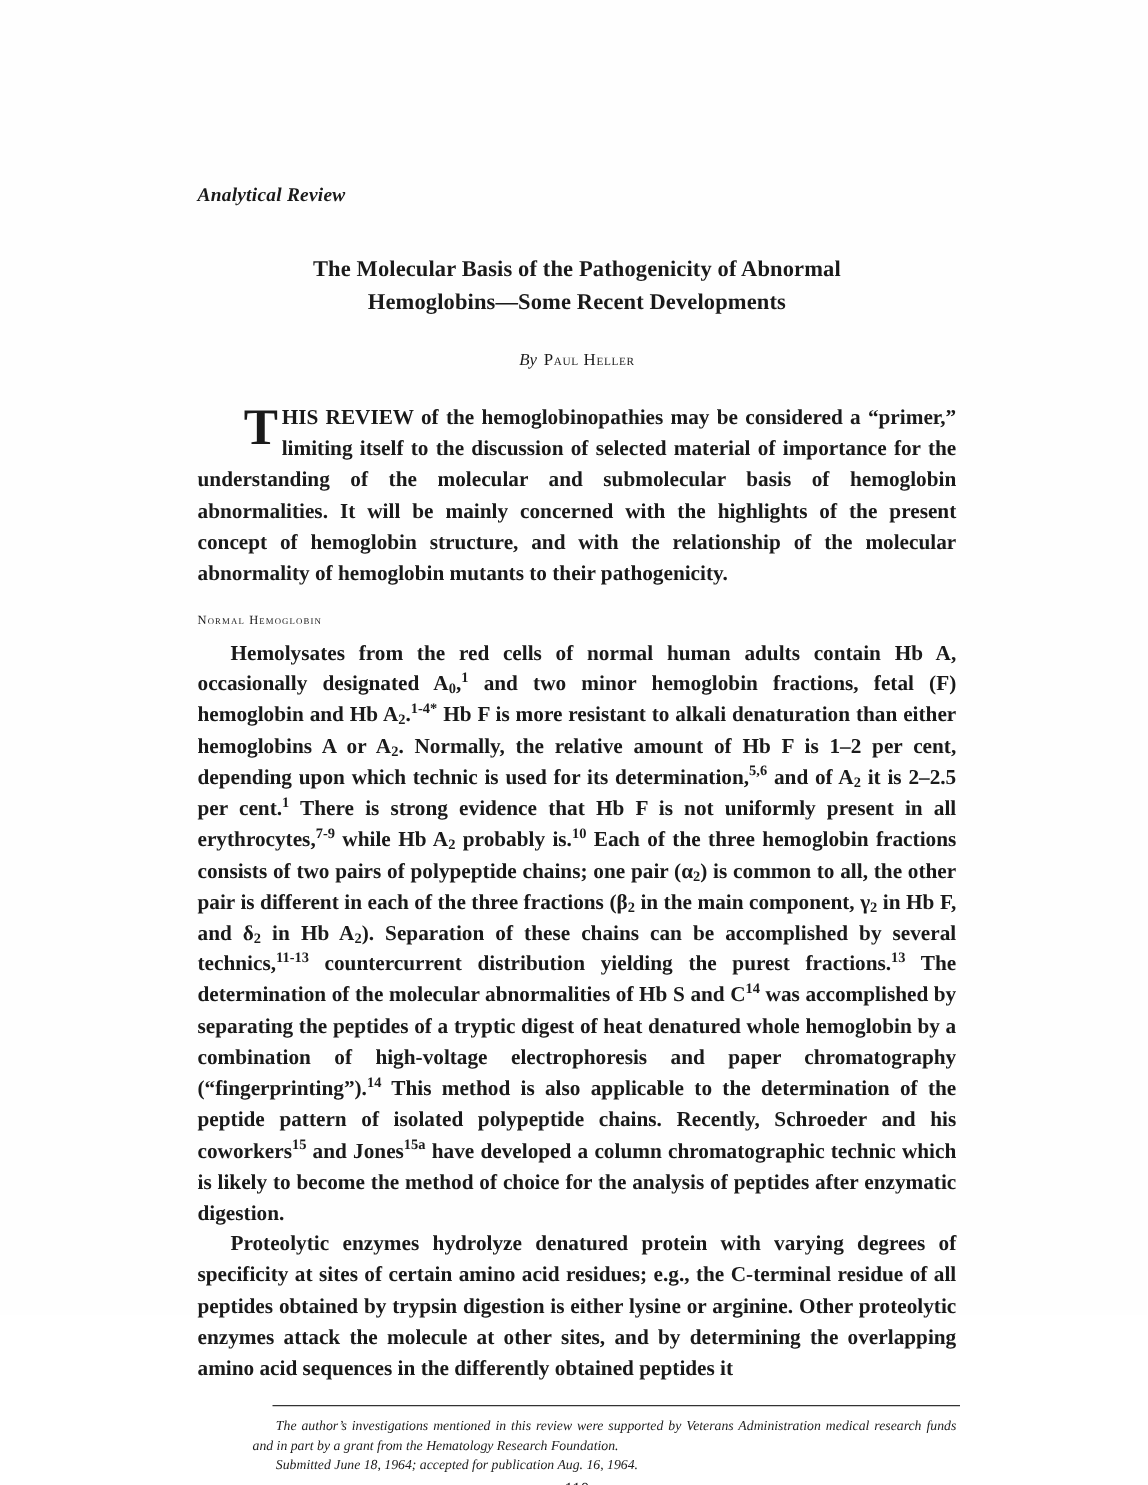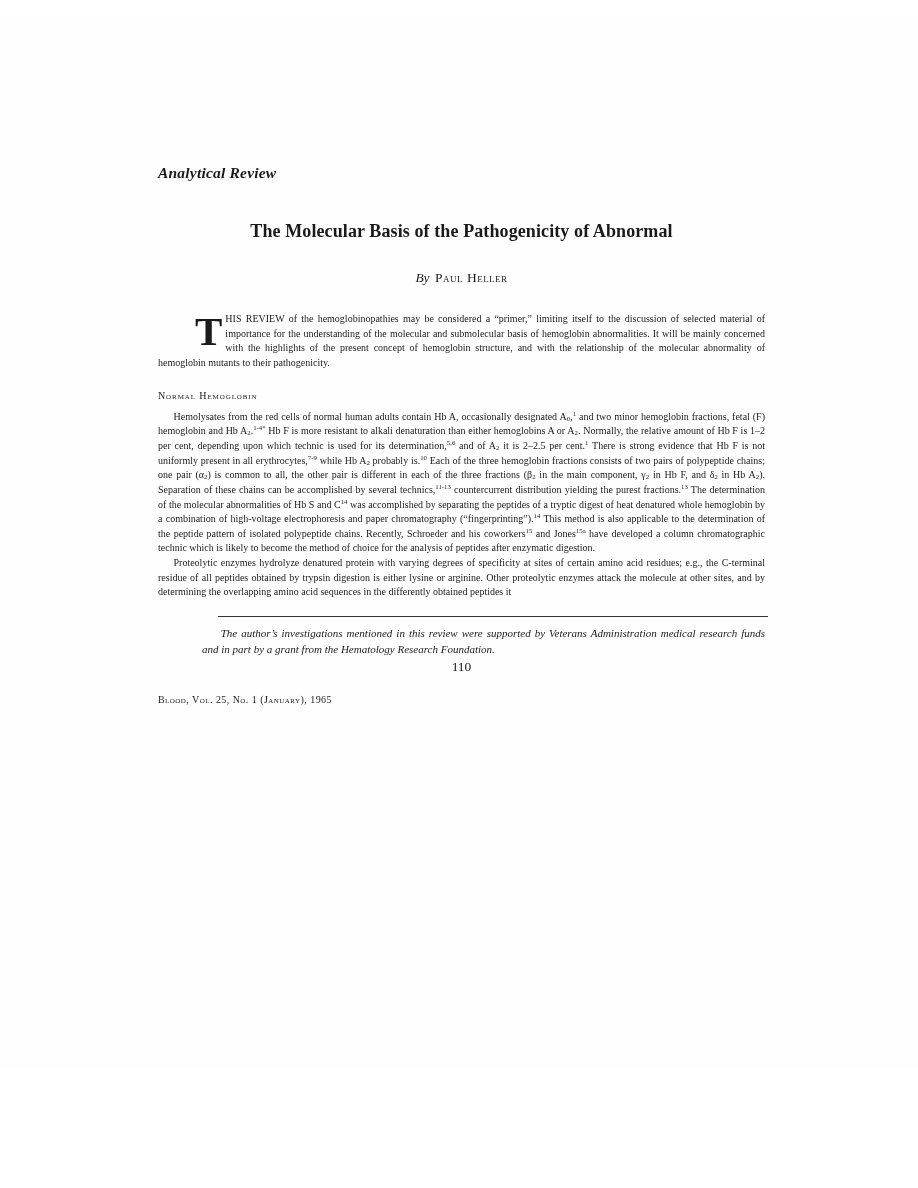--- a/index.html
+++ b/index.html
@@ -11,21 +11,21 @@
     width: 918px;
     height: 1188px;
     position: relative;
     font-family: "Liberation Serif", "DejaVu Serif", serif;
     color: #1a1a1a;
     overflow: hidden;
   }
 
   .page {
     position: absolute;
-    left: 0; top: 16px;
+    left: 0; top: 0;
     width: 918px;
     height: 1052px;
     background: #fefefe;
   }
 
   .content {
     position: absolute;
     left: 158px;
     top: 148px;
     width: 607px;
@@ -62,25 +62,26 @@
   }
   .byline .author {
     font-variant: small-caps;
     letter-spacing: 0.5px;
     padding-left: 2px;
   }
 
   
   p.body {
     margin: 0;
-    font-size: 10px;
+    font-size: 17px;
     line-height: 1.465;
     text-align: justify;
     text-justify: inter-word;
     hyphens: manual;
+    font-weight: bold;
   }
   p.body.indent { text-indent: 1.55em; }
 
   
   .lead {
     position: relative;
   }
   .lead .dropcap {
     float: left;
     font-size: 41px;
@@ -149,20 +150,21 @@
 </head>
 <body>
 
 <div class="page">
   <div class="content">
 
     <div class="running-head">Analytical Review</div>
 
     <h1 class="article-title">
       <span class="tline">The Molecular Basis of the Pathogenicity of Abnormal</span>
+      <span class="tline">Hemoglobins—Some Recent Developments</span>
     </h1>
 
     <div class="byline">
       <span class="by">By</span>
       <span class="author">Paul Heller</span>
     </div>
 
     <div class="lead">
       <span class="dropcap">T</span>
       <p class="body">HIS REVIEW of the hemoglobinopathies may be considered a “primer,” limiting itself to the discussion of selected material of importance for the understanding of the molecular and submolecular basis of hemoglobin abnormalities. It will be mainly concerned with the highlights of the present concept of hemoglobin structure, and with the relationship of the molecular abnormality of hemoglobin mutants to their pathogenicity.</p>
@@ -171,20 +173,21 @@
     <h2 class="section-head">Normal Hemoglobin</h2>
 
     <p class="body indent">Hemolysates from the red cells of normal human adults contain Hb A, occasionally designated A<sub>0</sub>,<sup>1</sup> and two minor hemoglobin fractions, fetal (F) hemoglobin and Hb A<sub>2</sub>.<sup>1-4*</sup> Hb F is more resistant to alkali denaturation than either hemoglobins A or A<sub>2</sub>. Normally, the relative amount of Hb F is 1–2 per cent, depending upon which technic is used for its determination,<sup>5,6</sup> and of A<sub>2</sub> it is 2–2.5 per cent.<sup>1</sup> There is strong evidence that Hb F is not uniformly present in all erythrocytes,<sup>7-9</sup> while Hb A<sub>2</sub> probably is.<sup>10</sup> Each of the three hemoglobin fractions consists of two pairs of polypeptide chains; one pair (α<sub>2</sub>) is common to all, the other pair is different in each of the three fractions (β<sub>2</sub> in the main component, γ<sub>2</sub> in Hb F, and δ<sub>2</sub> in Hb A<sub>2</sub>). Separation of these chains can be accomplished by several technics,<sup>11-13</sup> countercurrent distribution yielding the purest fractions.<sup>13</sup> The determination of the molecular abnormalities of Hb S and C<sup>14</sup> was accomplished by separating the peptides of a tryptic digest of heat denatured whole hemoglobin by a combination of high-voltage electrophoresis and paper chromatography (“fingerprinting”).<sup>14</sup> This method is also applicable to the determination of the peptide pattern of isolated polypeptide chains. Recently, Schroeder and his coworkers<sup>15</sup> and Jones<sup>15a</sup> have developed a column chromatographic technic which is likely to become the method of choice for the analysis of peptides after enzymatic digestion.</p>
 
     <p class="body indent">Proteolytic enzymes hydrolyze denatured protein with varying degrees of specificity at sites of certain amino acid residues; e.g., the C-terminal residue of all peptides obtained by trypsin digestion is either lysine or arginine. Other proteolytic enzymes attack the molecule at other sites, and by determining the overlapping amino acid sequences in the differently obtained peptides it</p>
 
     <hr class="footnote-rule">
 
     <div class="footnotes">
       <p class="italic">The author’s investigations mentioned in this review were supported by Veterans Administration medical research funds and in part by a grant from the Hematology Research Foundation.</p>
+      <p class="italic">Submitted June 18, 1964; accepted for publication Aug. 16, 1964.</p>
     </div>
 
     <div class="page-number">110</div>
 
     <div class="journal-citation">Blood, Vol. 25, No. 1 (January), 1965</div>
 
   </div>
 </div>
 
 </body></html>

